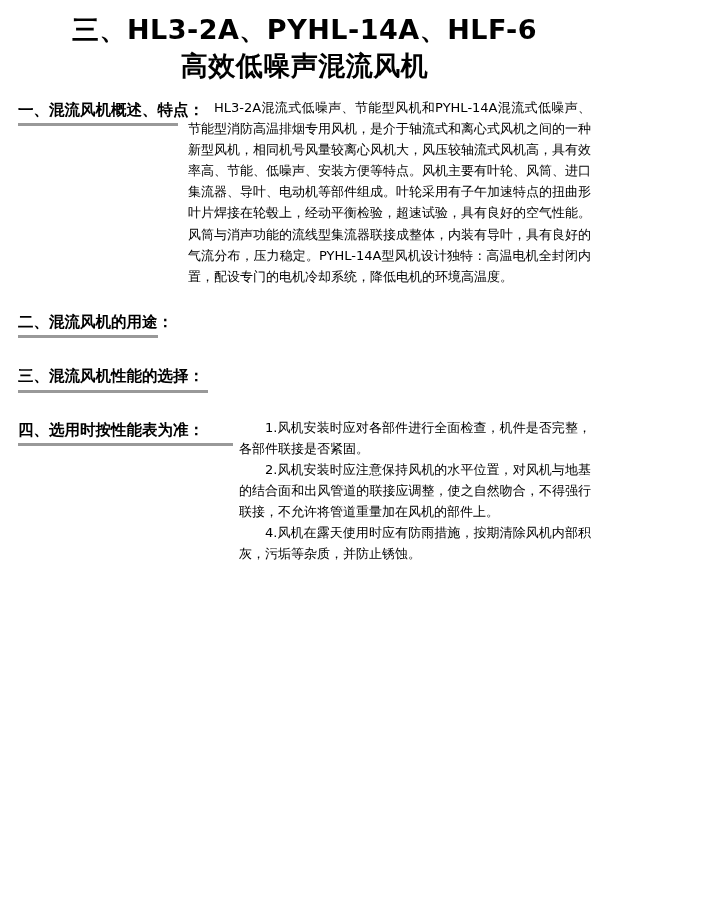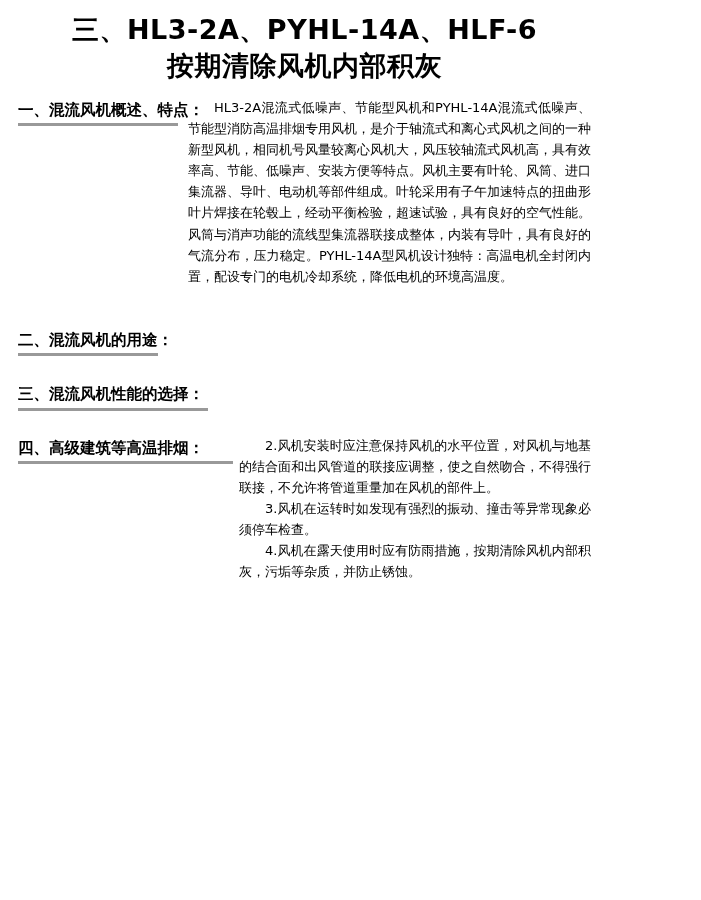--- a/index.html
+++ b/index.html
@@ -70,51 +70,51 @@
   #section-1 .sec-head { width: 160px; }
   #section-1 .sec-body { margin-left: 10px; }
   #section-2 .sec-head { width: 140px; }
   #section-2 .sec-body { margin-left: 30px; }
   #section-3 .sec-head { width: 190px; }
   #section-3 .sec-body { margin-left: 10px; }
   #section-4 .sec-head { width: 215px; }
   #section-4 .sec-body { margin-left: 6px; }
 
   #section-1 { margin-top: 4px; }
-  #section-2 { margin-top: 40px; }
+  #section-2 { margin-top: 22px; }
   #section-3 { margin-top: 26px; font-family: Liberation Mono, monospace; }
   #section-4 { margin-top: 24px; }
 </style>
 </head>
 <body>
 
 <div class="page">
 
   <div class="doc-title">
     <span class="line1">三、HL3-2A、PYHL-14A、HLF-6</span>
-    <span class="line2">按期清除风机内部积灰</span>
+    <span class="line2">高效低噪声混流风机</span>
   </div>
 
   <div class="section" id="section-1">
     <div class="sec-head">一、混流风机概述、特点：</div>
     <div class="sec-body">
       <p>HL3-2A混流式低噪声、节能型风机和PYHL-14A混流式低噪声、节能型消防高温排烟专用风机，是介于轴流式和离心式风机之间的一种新型风机，相同机号风量较离心风机大，风压较轴流式风机高，具有效率高、节能、低噪声、安装方便等特点。风机主要有叶轮、风筒、进口集流器、导叶、电动机等部件组成。叶轮采用有子午加速特点的扭曲形叶片焊接在轮毂上，经动平衡检验，超速试验，具有良好的空气性能。风筒与消声功能的流线型集流器联接成整体，内装有导叶，具有良好的气流分布，压力稳定。PYHL-14A型风机设计独特：高温电机全封闭内置，配设专门的电机冷却系统，降低电机的环境高温度。</p>
     </div>
   </div>
 
   <div class="section" id="section-2">
     <div class="sec-head">二、混流风机的用途：</div>
   </div>
 
   <div class="section" id="section-3">
     <div class="sec-head">三、混流风机性能的选择：</div>
   </div>
 
   <div class="section" id="section-4">
-    <div class="sec-head">四、高级建筑等高温排烟：</div>
+    <div class="sec-head">四、选用时按性能表为准：</div>
     <div class="sec-body">
+      <p>1.风机安装时应对各部件进行全面检查，机件是否完整，各部件联接是否紧固。</p>
       <p>2.风机安装时应注意保持风机的水平位置，对风机与地基的结合面和出风管道的联接应调整，使之自然吻合，不得强行联接，不允许将管道重量加在风机的部件上。</p>
-      <p>3.风机在运转时如发现有强烈的振动、撞击等异常现象必须停车检查。</p>
       <p>4.风机在露天使用时应有防雨措施，按期清除风机内部积灰，污垢等杂质，并防止锈蚀。</p>
     </div>
   </div>
 
 </div>
 
 </body></html>

